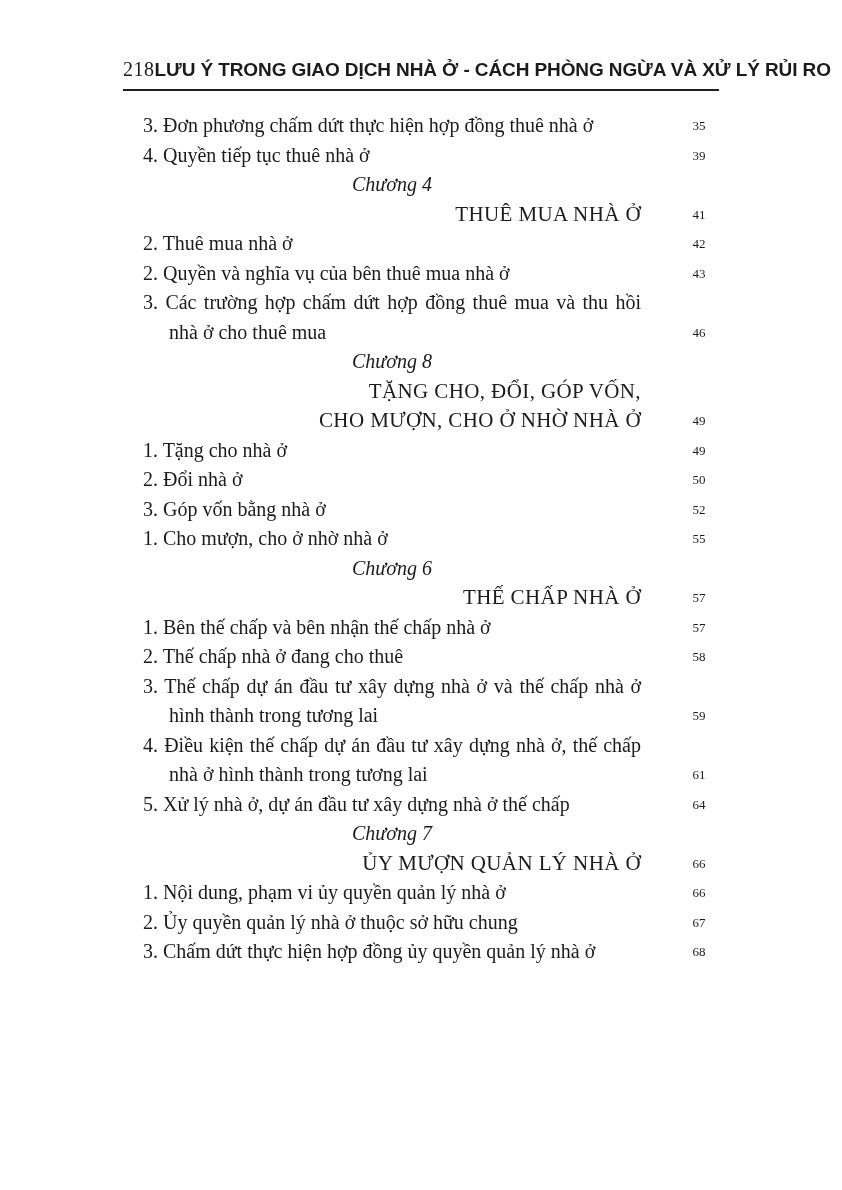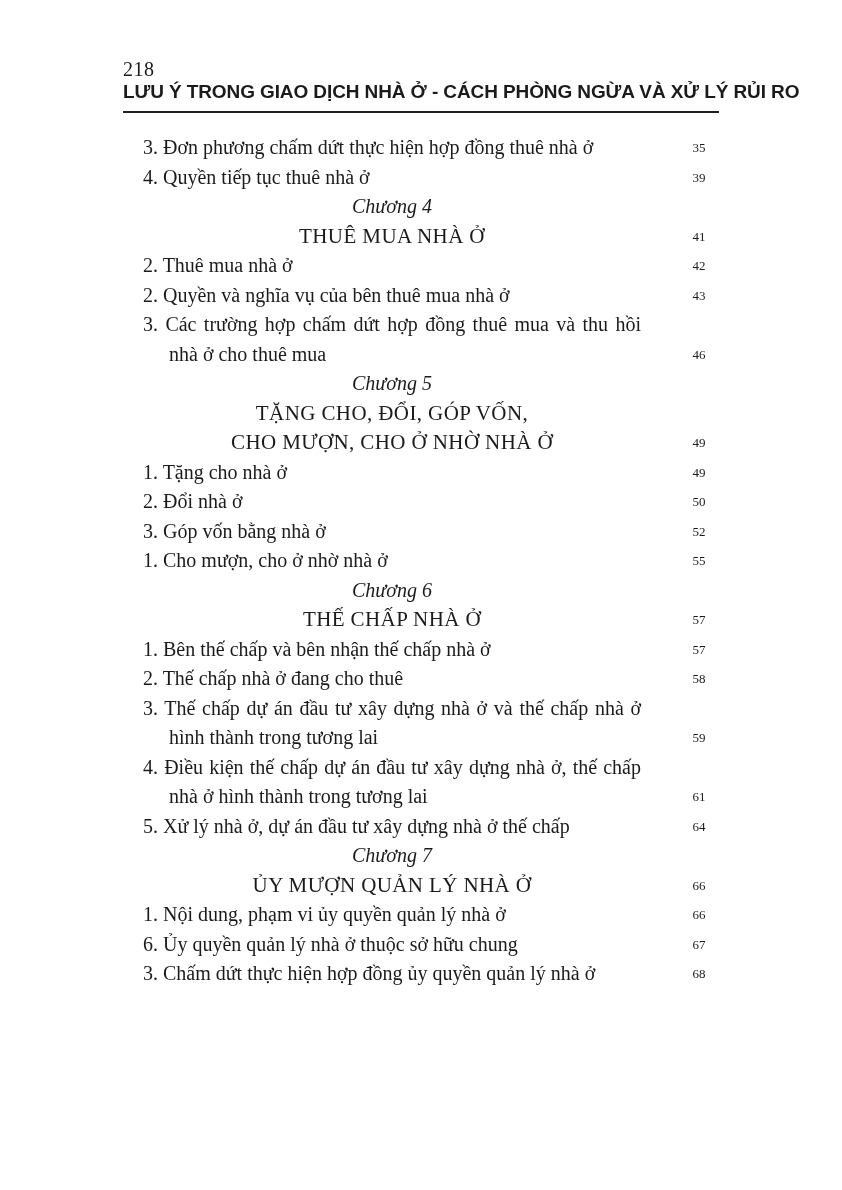--- a/index.html
+++ b/index.html
@@ -15,21 +15,20 @@
     width: 842px;
     height: 1190px;
     padding: 58px 123px 0 123px;
     background: #ffffff;
   }
   .page-header {
     display: flex;
     align-items: baseline;
     border-bottom: 2px solid #1f1f1f;
     padding-bottom: 8px;
-    flex-direction: column;
   }
   .folio {
     font-size: 20px;
     letter-spacing: 0.5px;
   }
   .running-title {
     flex: 1;
     text-align: center;
     font-family: "Liberation Sans", "DejaVu Sans", sans-serif;
     font-size: 19px;
@@ -61,21 +60,21 @@
   .item .txt {
     text-align: justify;
     padding-left: 26px;
     text-indent: -26px;
   }
   .chapter .txt {
     text-align: center;
     font-style: italic;
   }
   .title .txt {
-    text-align: center;
+    text-align: right;
     font-size: 21px;
     letter-spacing: 0.4px;
   }
 </style>
 </head>
 <body>
 
 <div class="page">
 
   <header class="page-header">
@@ -106,21 +105,21 @@
       </div>
       <div class="row item">
         <span class="txt">2. Quyền và nghĩa vụ của bên thuê mua nhà ở</span>
         <span class="pg">43</span>
       </div>
       <div class="row item">
         <span class="txt">3. Các trường hợp chấm dứt hợp đồng thuê mua và thu hồi nhà ở cho thuê mua</span>
         <span class="pg">46</span>
       </div>
       <div class="row chapter">
-        <span class="txt">Chương 5</span>
+        <span class="txt">Chương 8</span>
         <span class="pg"></span>
       </div>
       <div class="row title">
         <span class="txt">TẶNG CHO, ĐỔI, GÓP VỐN,</span>
         <span class="pg"></span>
       </div>
       <div class="row title">
         <span class="txt">CHO MƯỢN, CHO Ở NHỜ NHÀ Ở</span>
         <span class="pg">49</span>
       </div>
@@ -174,21 +173,21 @@
       </div>
       <div class="row title">
         <span class="txt">ỦY MƯỢN QUẢN LÝ NHÀ Ở</span>
         <span class="pg">66</span>
       </div>
       <div class="row item">
         <span class="txt">1. Nội dung, phạm vi ủy quyền quản lý nhà ở</span>
         <span class="pg">66</span>
       </div>
       <div class="row item">
-        <span class="txt">6. Ủy quyền quản lý nhà ở thuộc sở hữu chung</span>
+        <span class="txt">2. Ủy quyền quản lý nhà ở thuộc sở hữu chung</span>
         <span class="pg">67</span>
       </div>
       <div class="row item">
         <span class="txt">3. Chấm dứt thực hiện hợp đồng ủy quyền quản lý nhà ở</span>
         <span class="pg">68</span>
       </div>
     </div>
 
 </div>
 

